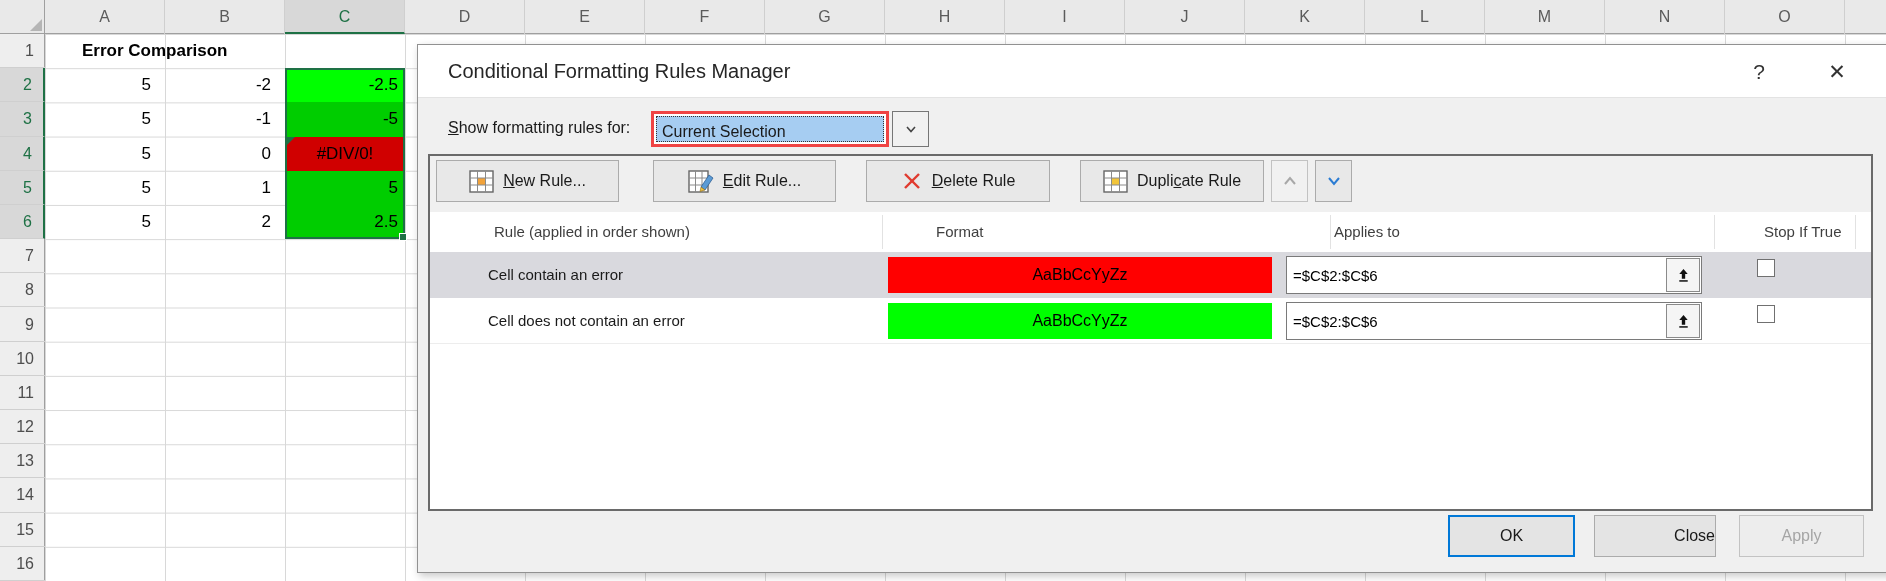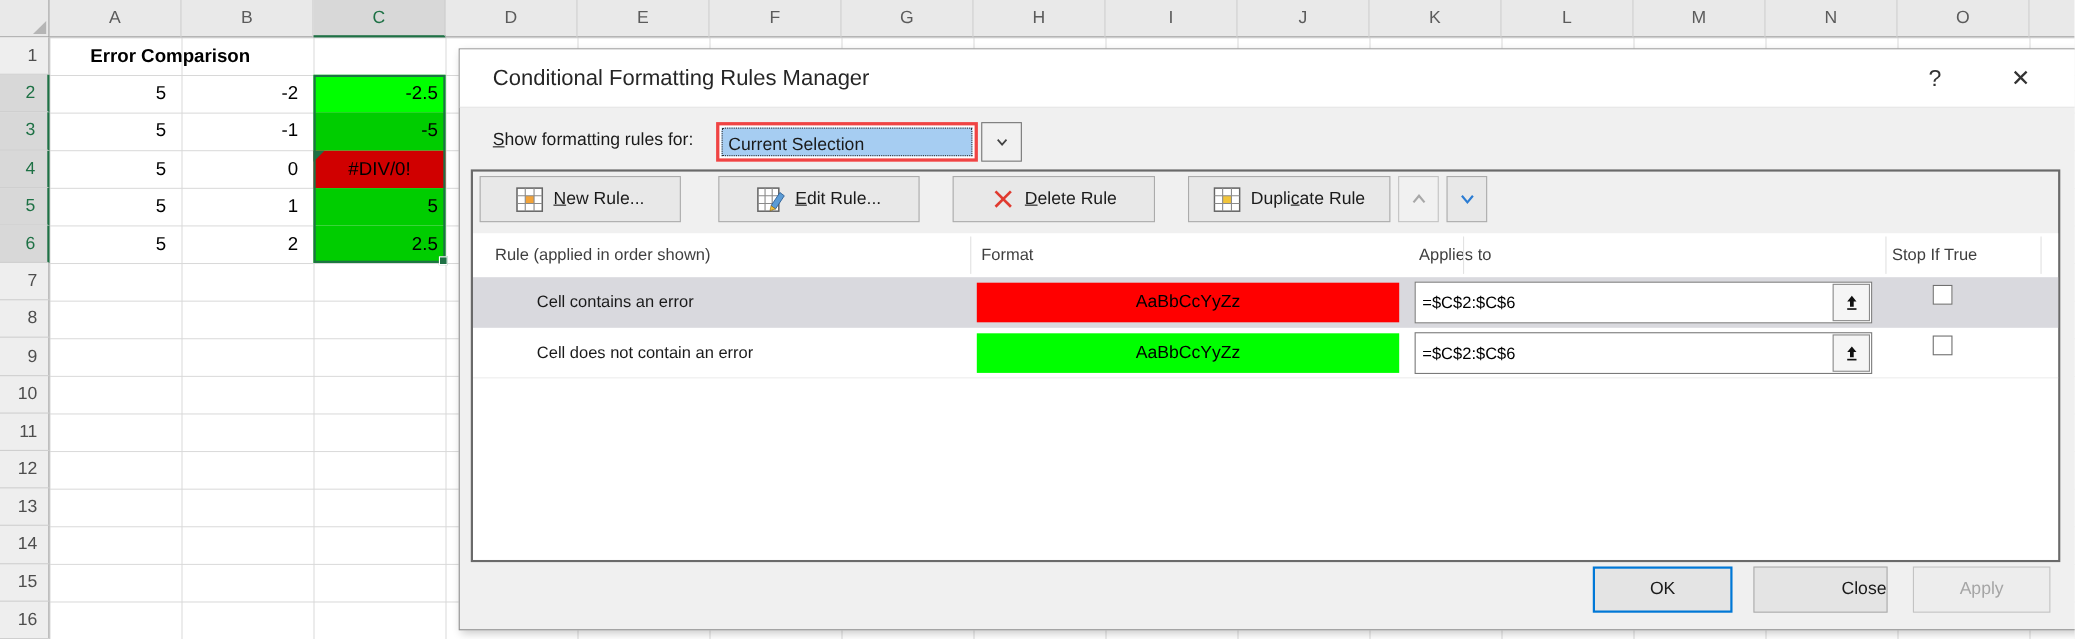--- a/index.html
+++ b/index.html
@@ -56,21 +56,21 @@
                line-height:31px; padding-left:6px; }
   .combo-arrow { position:absolute; left:474px; top:66px; width:37px; height:36px; background:#f1f1f1;
                  border:1px solid #767676; display:flex; align-items:center; justify-content:center; }
 
   .panel { position:absolute; left:10px; top:109px; width:1445px; height:357px; border:2px solid #6a6a6a; background:#f0f0f0; }
   .tbtn { position:absolute; top:4px; height:42px; background:#e8e8e8; border:1px solid #ababab;
           display:flex; align-items:center; justify-content:center; gap:9px; font-size:16px; color:#1a1a1a; }
   .tbtn.disabled { background:#f1f1f1; border-color:#c2c2c2; }
 
   .rules-list { position:absolute; left:0; top:56px; width:1441px; height:297px; background:#fff; }
-  .lh { position:absolute; top:0; height:40px; line-height:40px; font-size:15px; color:#3f3f3f; }
+  .lh { position:absolute; top:0; height:40px; line-height:40px; font-size:15px; color:#3f3f3f;margin-left:44px; }
   .hsep { position:absolute; top:3px; height:34px; width:1px; background:#e2e2e2; }
   .rrow { position:absolute; left:0; width:1441px; height:46px; }
   .rrow.selected { background:#d9d9de; }
   .rule-text { position:absolute; left:58px; top:0; line-height:46px; font-size:15px; color:#1a1a1a; }
   .swatch { position:absolute; left:458px; top:5px; width:384px; height:36px; text-align:center;
             line-height:36px; font-size:16px; color:#000; }
   .swatch.red { background:#ff0000; }
   .swatch.green { background:#00ff00; }
   .applies-wrap { position:absolute; left:856px; top:4px; width:416px; height:38px; }
   .applies-input { position:absolute; inset:0; border:1px solid #7a7a7a; background:#fff; font-size:15px;
@@ -230,21 +230,21 @@
       <div class="lh" style="left:20px">Rule (applied in order shown)</div>
       <div class="lh" style="left:462px">Format</div>
       <div class="lh" style="left:860px">Applies to</div>
       <div class="lh" style="left:1290px">Stop If True</div>
       <span class="hsep" style="left:452px"></span>
       <span class="hsep" style="left:900px"></span>
       <span class="hsep" style="left:1284px"></span>
       <span class="hsep" style="left:1425px"></span>
 
       <div class="rrow selected" style="top:40px">
-        <div class="rule-text">Cell contains an error</div>
+        <div class="rule-text">Cell contain an error</div>
         <div class="swatch red">AaBbCcYyZz</div>
         <div class="applies-wrap">
           <input class="applies-input" value="=$C$2:$C$6" style="">
           <div class="collapse-btn">
             <svg width="15" height="15" viewBox="0 0 16 16">
               <path d="M8 1 L12.5 6.5 H9.8 V11.5 H6.2 V6.5 H3.5 Z" fill="#111"></path>
               <rect x="3.5" y="13" width="9" height="1.6" fill="#111"></rect>
             </svg>
           </div>
         </div>

